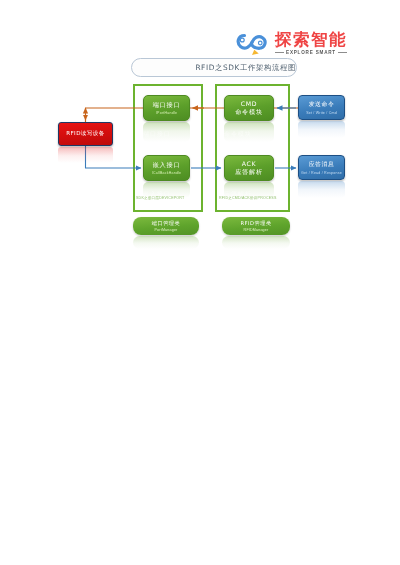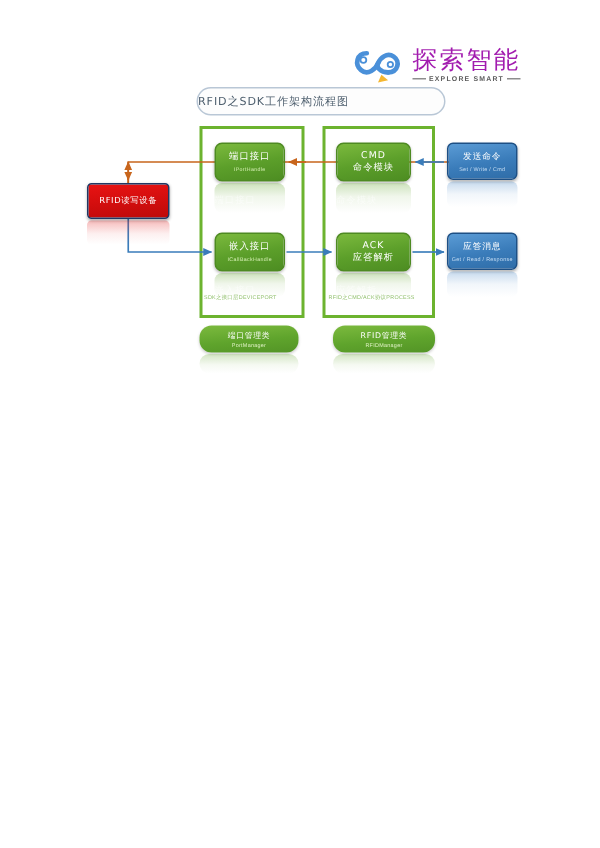--- a/index.html
+++ b/index.html
@@ -18,43 +18,43 @@
   
   #logo {
     position: absolute;
     left: 234px; top: 25px;
     width: 140px; height: 36px;
     display: flex; align-items: center; gap: 5px;
   }
   #logo-mark { width: 36px; height: 30px; flex: 0 0 36px; }
   #logo-text { display: flex; flex-direction: column; align-items: center; }
   #logo-cn {
-    font-size: 16.5px; font-weight: normal; letter-spacing: 1.5px;
-    color: #a21caf; line-height: 1.05;
+    font-size: 16.5px; font-weight: bold; letter-spacing: 1.5px;
+    color: #ef4444; line-height: 1.05;
     font-family: "DejaVu Sans", sans-serif;
   }
   #logo-en-wrap {
     display: flex; align-items: center; gap: 2px;
     width: 100%; justify-content: center; margin-top: 1px;
   }
   #logo-en-wrap .rule { height: 1px; background: #8d8d8d; flex: 1 1 auto; min-width: 4px; }
   #logo-en {
     font-size: 4.6px; letter-spacing: 0.8px; color: #5a5a5a;
     font-weight: bold; white-space: nowrap;
   }
 
   
   #title-capsule {
     position: absolute;
     left: 131px; top: 58px;
     width: 166px; height: 19px;
     border: 1px solid #b9c7d6;
     border-radius: 10px;
     background: #fdfdfd;
-    display: flex; align-items: center; justify-content: flex-start;
+    display: flex; align-items: center; justify-content: flex-end;
   }
   #title-text {
     font-size: 7.4px; color: #4e5f6e; letter-spacing: 0.6px;
     font-family: "DejaVu Sans", sans-serif;
   }
 
   
   .group-box {
     position: absolute;
     border: 2px solid #6cb32f;

